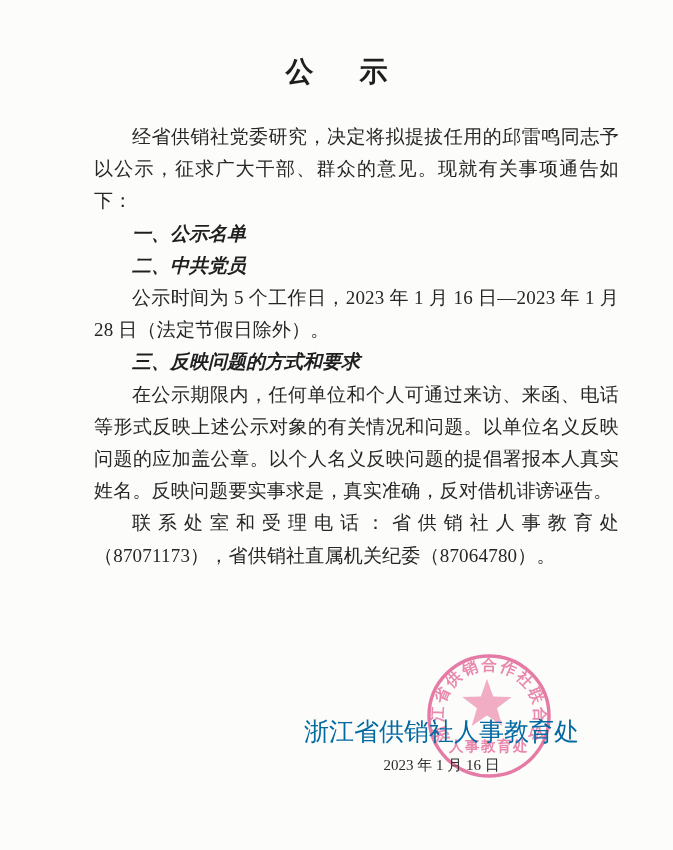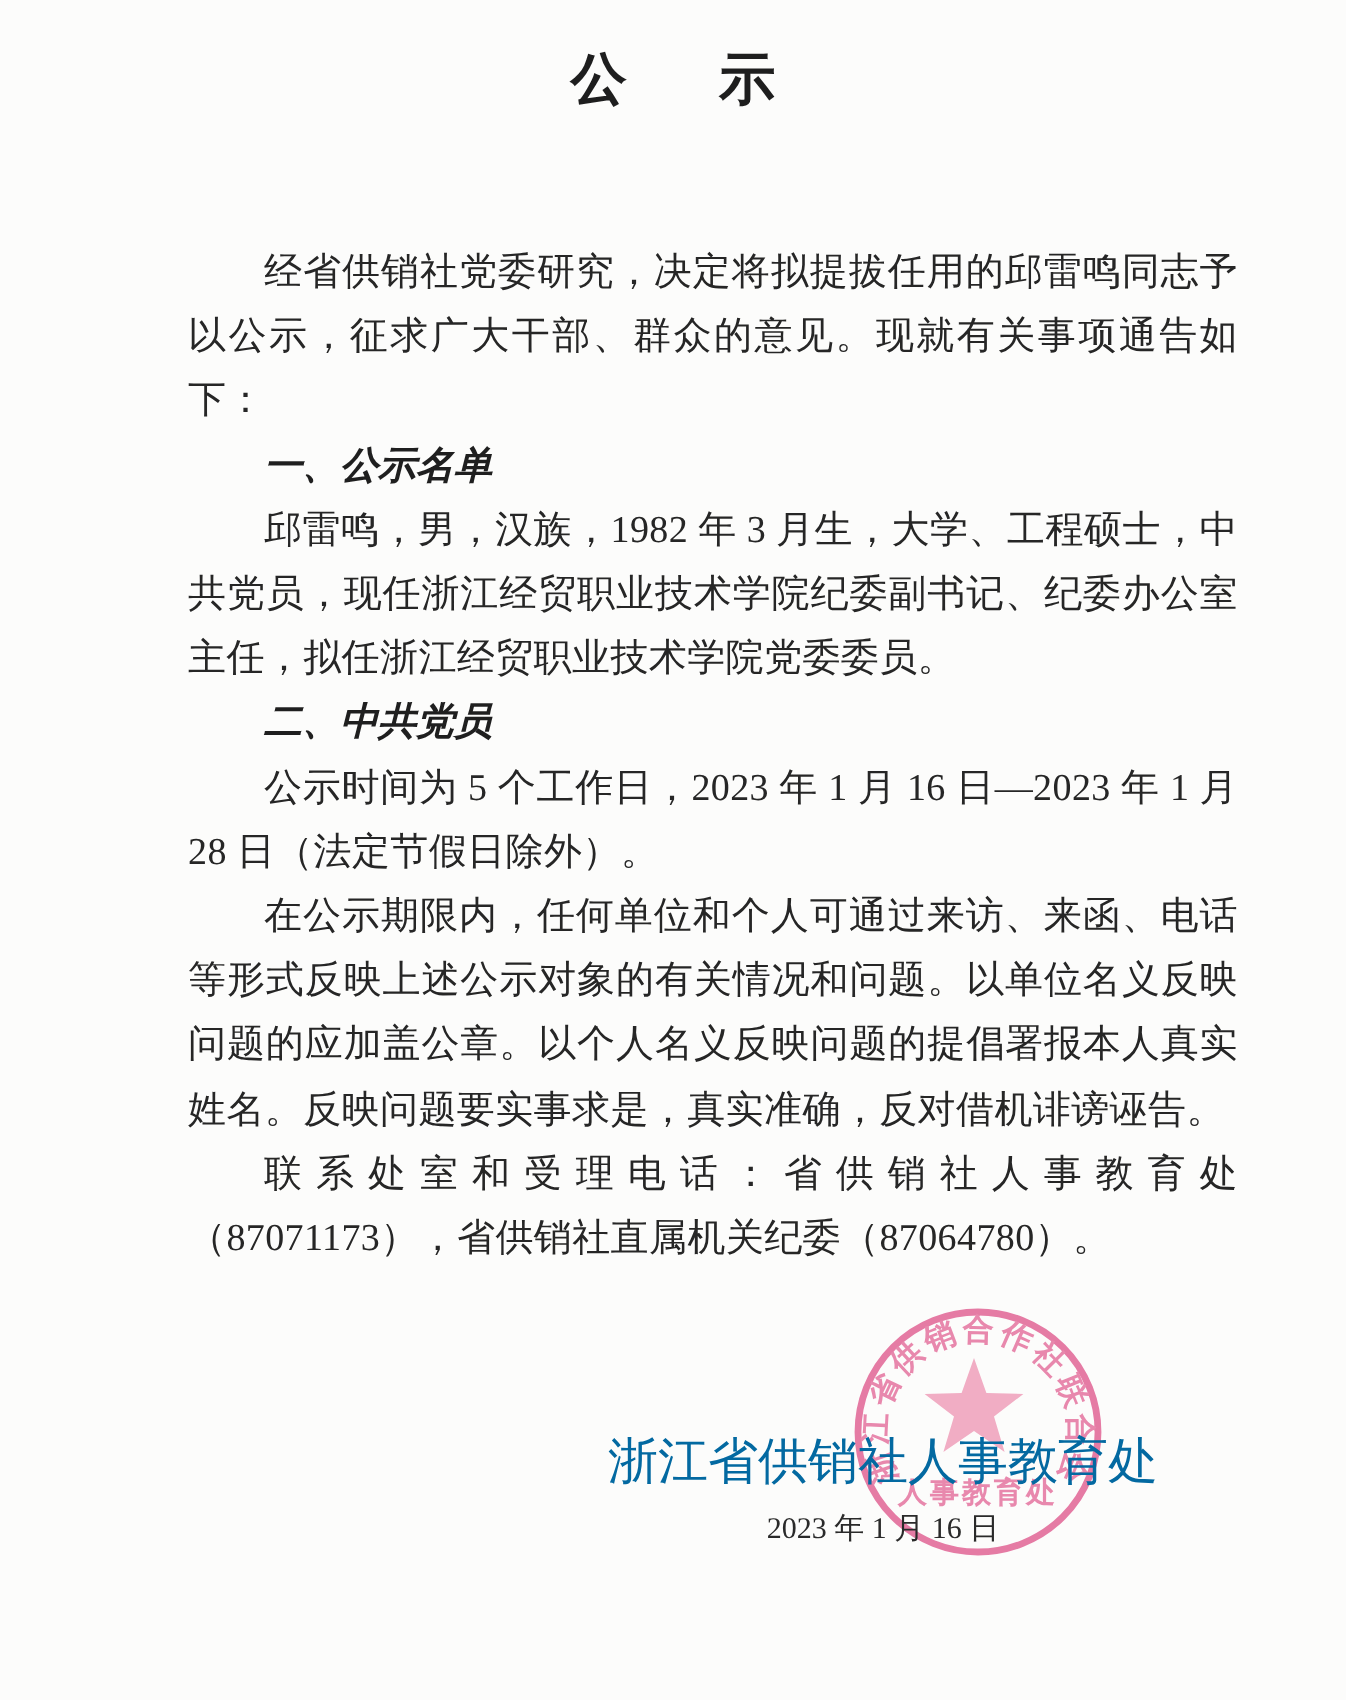--- a/index.html
+++ b/index.html
@@ -10,21 +10,21 @@
   .page {
     position: relative;
     width: 673px;
     height: 850px;
     margin: 0 auto;
     background: #fcfcfb;
     overflow: hidden;
     color: #262626;
   }
   .doc-title {
-    margin: 26px 0 0 0;
+    margin: 57px 0 0 0;
     text-align: center;
     font-size: 28px;
     line-height: 30px;
     font-weight: bold;
     color: #1e1e1e;
     letter-spacing: 1.65em;
     text-indent: 1.65em;
     font-family: "Liberation Serif", "DejaVu Serif", serif;
   }
   .doc-body {
@@ -85,23 +85,23 @@
 </head>
 <body>
 
 <div class="page">
 
   <h1 class="doc-title">公示</h1>
 
   <div class="doc-body">
     <p class="para">经省供销社党委研究，决定将拟提拔任用的邱雷鸣同志予以公示，征求广大干部、群众的意见。现就有关事项通告如下：</p>
     <p class="heading">一、公示名单</p>
-    <p class="para">邱雷鸣，男，汉族，1982 年 3 月生，大学、工程硕士，中共党员，现任浙江经贸职业技术学院纪委副书记、纪委办公室主任，拟任浙江经贸职业技术学院党委委员。</p>
     <p class="heading">二、中共党员</p>
     <p class="para">公示时间为 5 个工作日，2023 年 1 月 16 日—2023 年 1 月 28 日（法定节假日除外）。</p>
+    <p class="heading">三、反映问题的方式和要求</p>
     <p class="para">在公示期限内，任何单位和个人可通过来访、来函、电话等形式反映上述公示对象的有关情况和问题。以单位名义反映问题的应加盖公章。以个人名义反映问题的提倡署报本人真实姓名。反映问题要实事求是，真实准确，反对借机诽谤诬告。</p>
     <p class="para">联系处室和受理电话：省供销社人事教育处（87071173），省供销社直属机关纪委（87064780）。</p>
   </div>
 
   <svg class="seal" viewBox="0 0 131 131">
 
     <circle cx="65" cy="64" r="60" fill="none" stroke="#e05f92" stroke-width="3.4"></circle>
 
     <polygon fill="#ef9cb8" points="63,27 69.2,44.5 87.7,45.0 73.0,56.2 78.3,74.0 63,63.5 47.7,74.0 53.0,56.2 38.3,45.0 56.8,44.5"></polygon>
 

